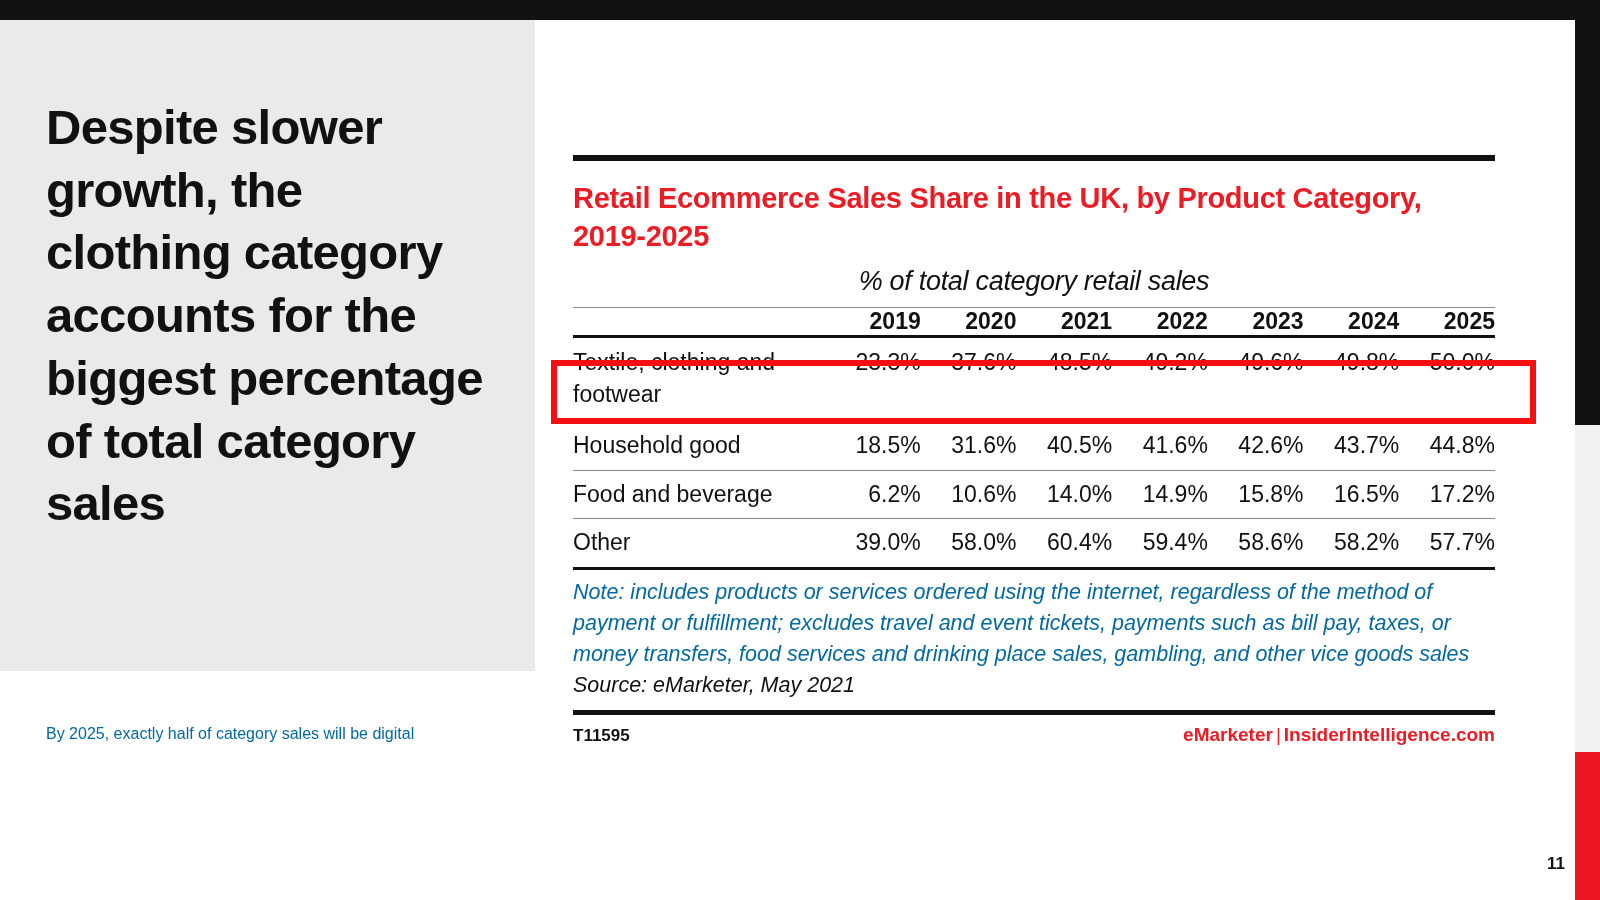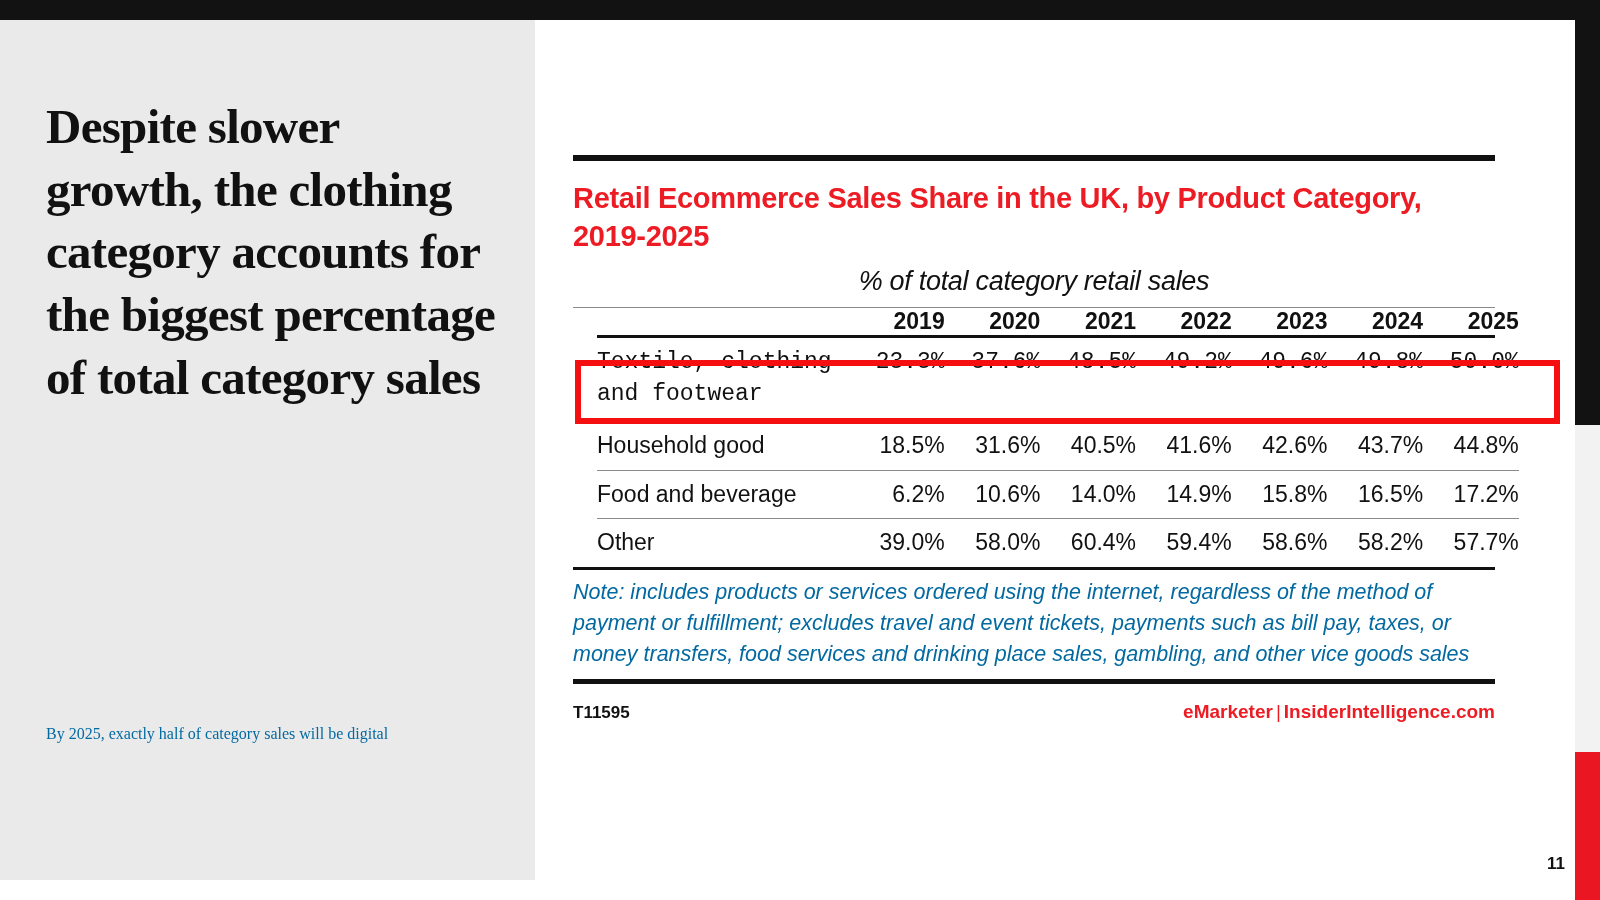--- a/index.html
+++ b/index.html
@@ -41,25 +41,24 @@
     position: absolute;
     left: 1575px; top: 752px;
     width: 25px; height: 148px;
     background: #ea1622;
   }
 
   
   .left-panel {
     position: absolute;
     left: 0; top: 20px;
-    width: 535px; height: 860px;
+    width: 535px; height: 651px;
     background: #eaeaea;
     box-sizing: border-box;
     padding: 8px;
-    font-family: Liberation Serif, serif;
   }
   .headline {
     position: absolute;
     left: 46px;
     top: 76px;
     width: 452px;
     font-size: 49px;
     font-weight: bold;
     line-height: 1.28;
     color: #111111;
@@ -139,27 +138,27 @@
     font-size: 23px;
     padding-top: 8px;
     padding-bottom: 8px;
   }
   tr.datarow td {
     padding-top: 8px;
     padding-bottom: 8px;
     line-height: 1.38;
     vertical-align: top;
   }
-  tr.hl td { padding-top: 9px; padding-bottom: 11px; font-family: Liberation Mono, monospace; }
+  tr.hl td { padding-top: 9px; padding-bottom: 11px; }
   tr.sep td {
     border-top: 1px solid #8a8a8a;
   }
   .head-rule { height: 3px; background: #111111; width:100%; }
 
-  .table-wrap { position: relative; margin-left: 24px; }
+  .table-wrap { position: relative; }
 
   .hl-box {
     position: absolute;
     left: -22px;
     top: 52px;
     width: 985px;
     height: 64px;
     border: 6px solid #f60f10;
     box-sizing: border-box;
     pointer-events: none;
@@ -181,21 +180,21 @@
   .footer-rule {
     height: 5px;
     background: #111111;
     width: 100%;
     margin-top: 9px;
   }
   .footer {
     display: flex;
     justify-content: space-between;
     align-items: baseline;
-    margin-top: 17px;
+    margin-top: 9px;
     font-size: 17px;
     font-weight: bold;
   }
   .footer .tid { color: #111111; }
   .brand { color: #ed1c24; font-weight: bold; font-size: 19px; }
   .brand .sep { color: #ed1c24; font-weight: normal; padding: 0 3px; }
 
   .page-num {
     position: absolute;
     right: 35px;
@@ -283,20 +282,21 @@
           <td class="val">58.2%</td>
           <td class="val">57.7%</td>
         </tr>
       </tbody>
     </table>
     <div class="hl-box"></div>
   </div>
 
   <div class="rule-med"></div>
   <div class="note">Note: includes products or services ordered using the internet, regardless of the method of payment or fulfillment; excludes travel and event tickets, payments such as bill pay, taxes, or money transfers, food services and drinking place sales, gambling, and other vice goods sales</div>
+  <div class="source">Source: eMarketer, May 2021</div>
   <div class="footer-rule"></div>
   <div class="footer">
     <span class="tid">T11595</span>
     <span class="brand">
       <span>eMarketer</span><span class="sep">|</span><span>InsiderIntelligence.com</span>
     </span>
   </div>
 </div>
 
 <div class="page-num">11</div>

